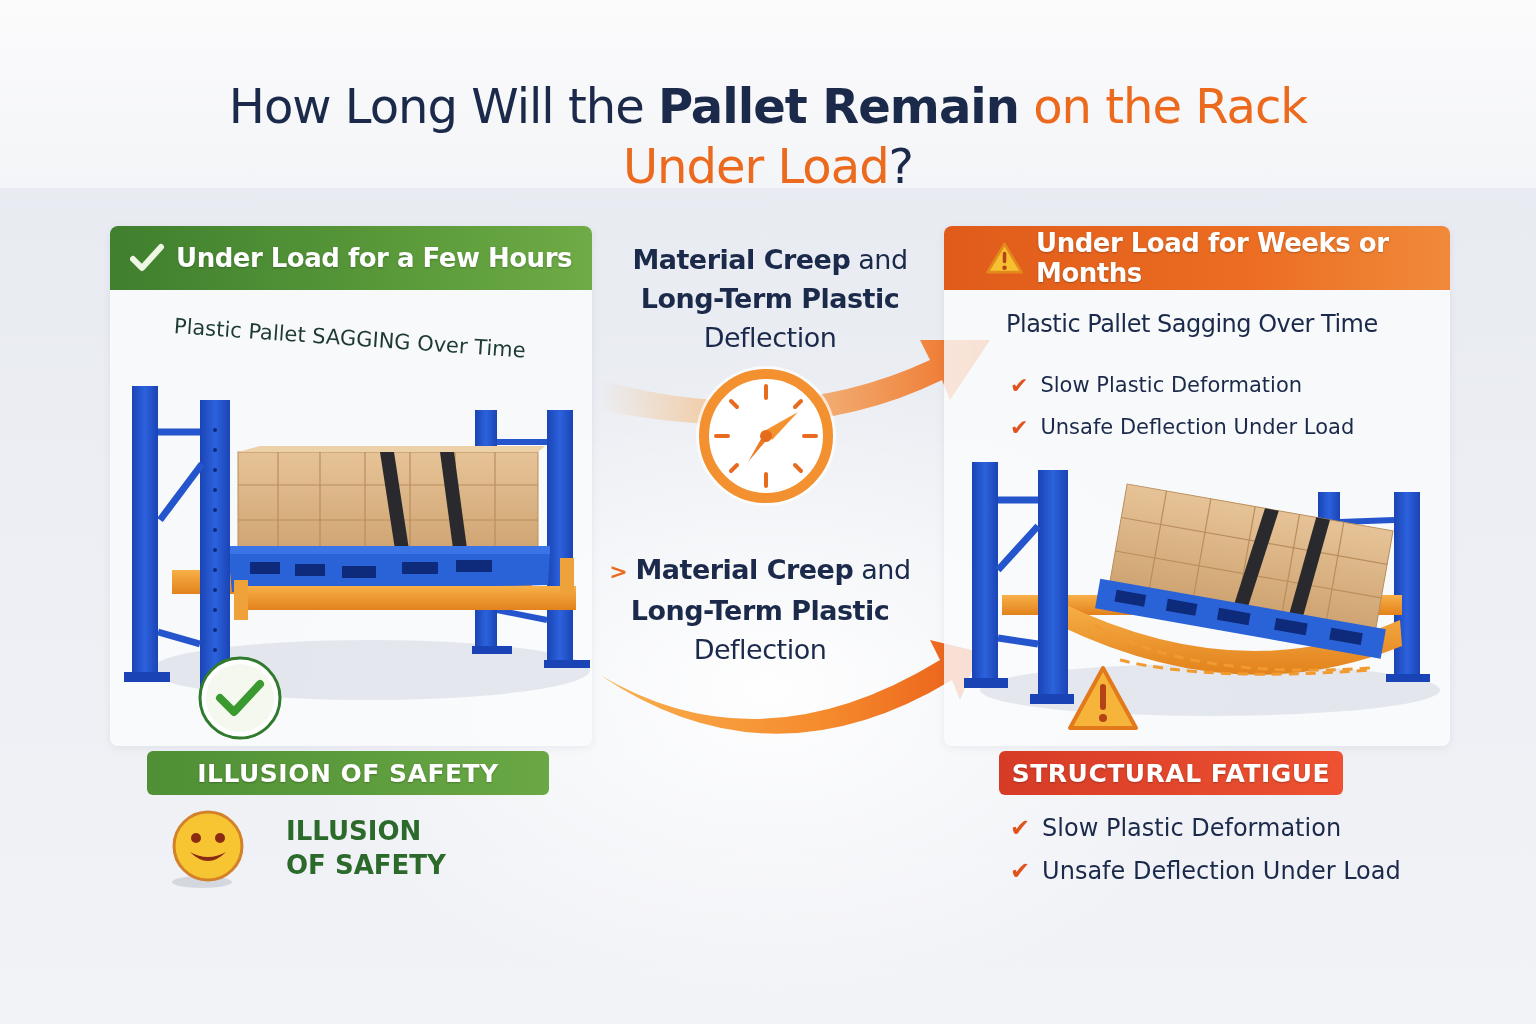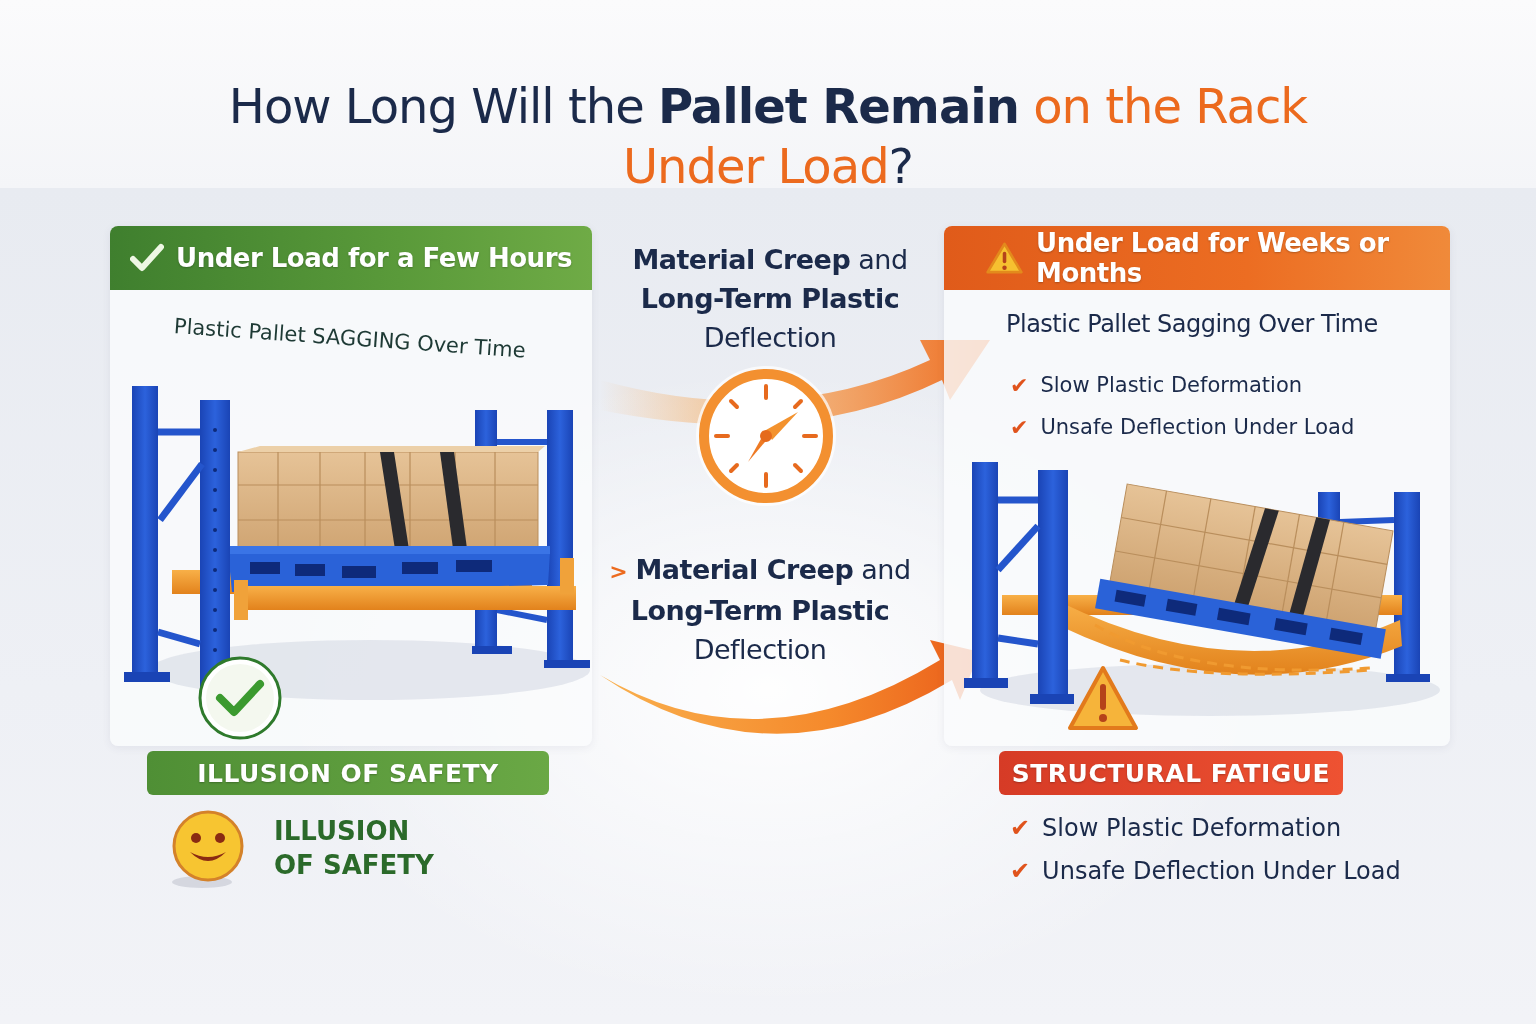--- a/index.html
+++ b/index.html
@@ -92,21 +92,21 @@
     .badge {
       position: absolute; height: 44px; border-radius: 6px;
       display: flex; align-items: center; justify-content: center;
       color: #fff; font-weight: bold; font-size: 25px;
       font-family: "DejaVu Sans", sans-serif; letter-spacing: 0.5px;
       text-shadow: 0 1px 2px rgba(0,0,0,0.25);
     }
     .badge-green { left: 131px; top: 751px; width: 402px; background: linear-gradient(90deg, #4f8f35, #6aa845); margin-left: 16px; }
     .badge-red { left: 999px; top: 751px; width: 344px; background: linear-gradient(90deg, #d63b26, #ee5232); }
 
-    .smiley-wrap { position: absolute; left: 168px; top: 808px; display: flex; align-items: center; gap: 26px; }
+    .smiley-wrap { position: absolute; left: 168px; top: 808px; display: flex; align-items: center; gap: 38px; }
     .illusion-text {
       font-family: "DejaVu Sans", sans-serif; font-weight: bold; color: #2b6a2a;
       font-size: 26px; line-height: 34px;
     }
 
     .bottom-list { left: 1010px; top: 806px; }
     .bottom-list li { font-size: 24px; height: 43px; }
     .bottom-list .ck { font-size: 24px; }
   </style>
 </head>

